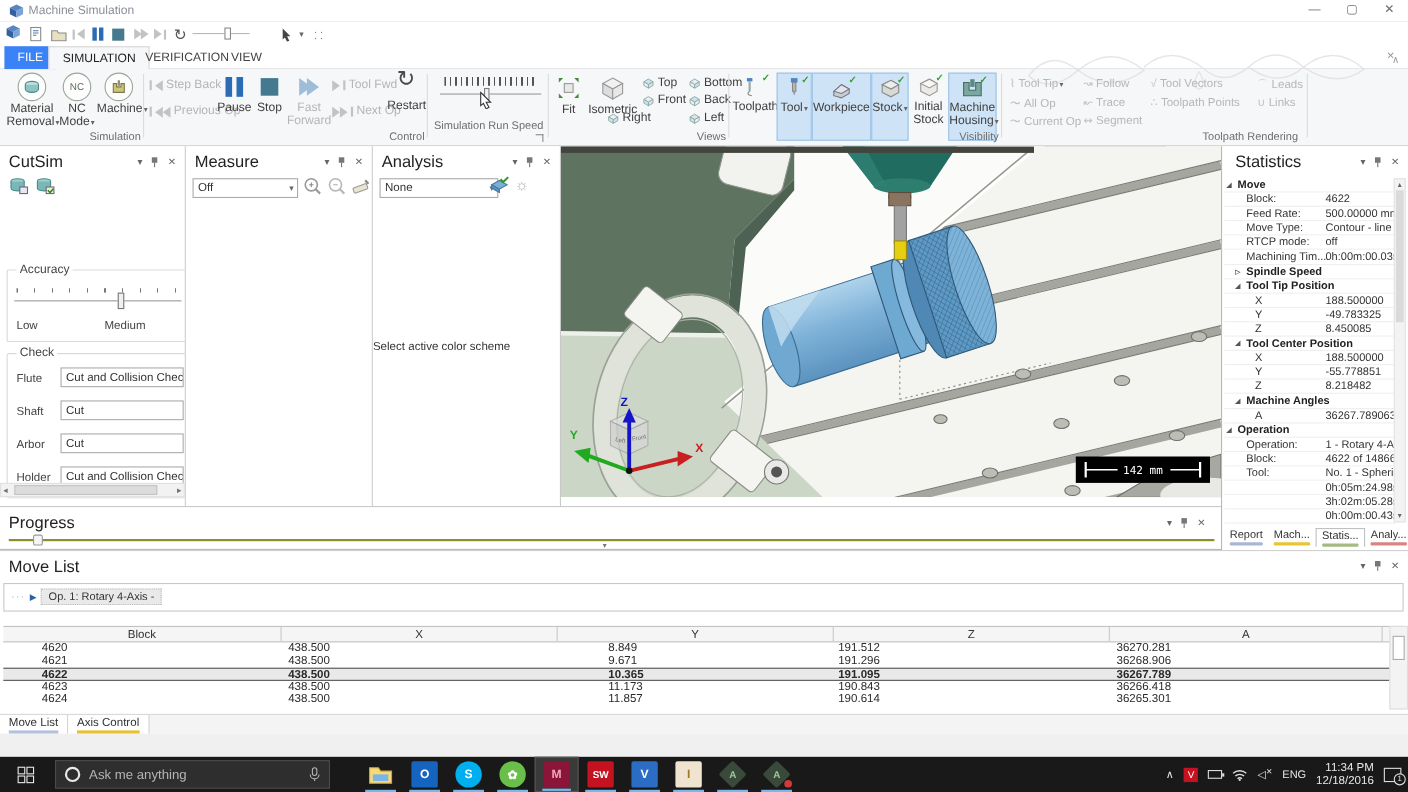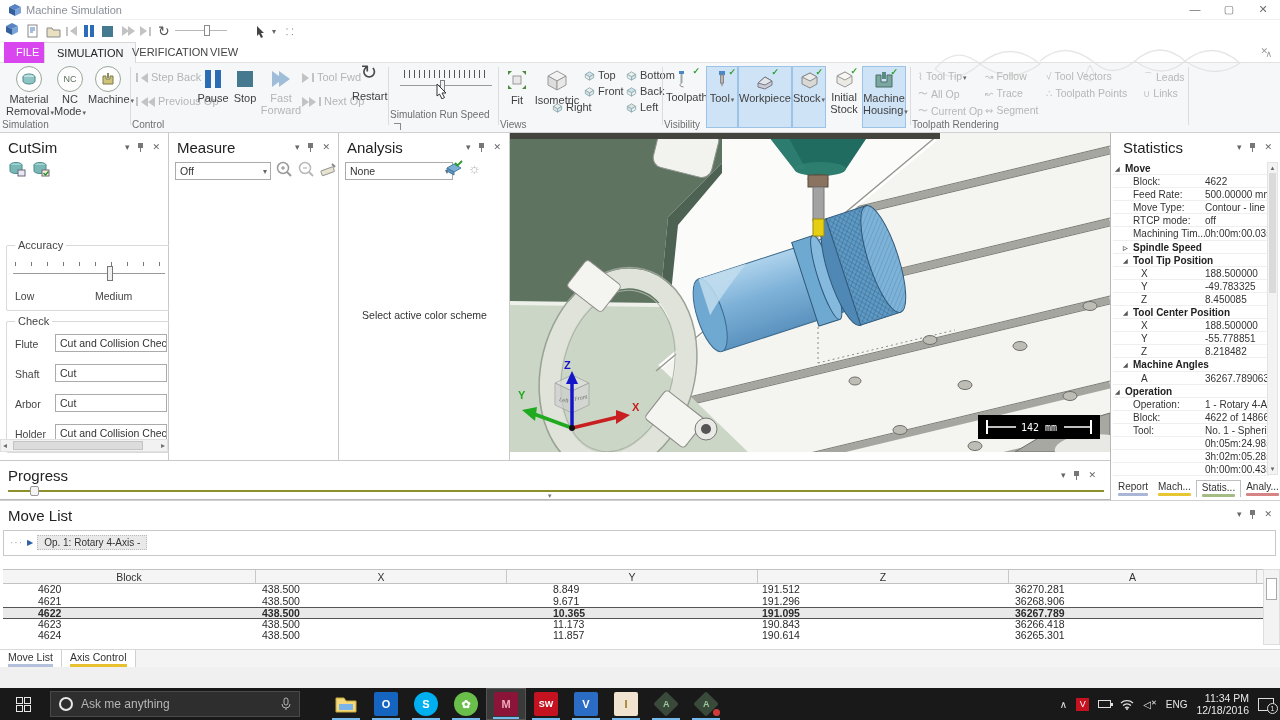--- a/index.html
+++ b/index.html
@@ -17,28 +17,28 @@
 .bar{display:inline-block;width:2px;height:9px;background:#8b8b8b}
 .tri-r{display:inline-block;width:0;height:0;border-top:5px solid transparent;border-bottom:5px solid transparent;border-left:7px solid #8b8b8b}
 .tri-l{display:inline-block;width:0;height:0;border-top:5px solid transparent;border-bottom:5px solid transparent;border-right:7px solid #8b8b8b}
 .pausebar{display:inline-block;width:4px;height:12px;background:#2c6cb5}
 .stopsq{display:inline-block;width:11px;height:11px;background:#44798f}
 .qslider{position:absolute;left:175px;top:10px;width:52px;height:1px;background:#b8b8b8}
 .qhandle{position:absolute;left:204px;top:5px;width:6px;height:11px;border:1px solid #8a8a8a;background:#fff}
 
 #tabrow{position:absolute;left:0;top:42px;width:1280px;height:21px;background:#fff;border-bottom:1px solid #e2e2e2}
 .rtab{position:absolute;top:0;height:21px;line-height:21px;padding:0 12px;font-size:11px;color:#444}
-.rtab.file{background:#d946ef;color:#fff}
+.rtab.file{background:#3b82f6;color:#fff}
 .rtab.active{background:#f6f7f8;border:1px solid #d8d8d8;border-bottom:none;color:#222}
 .flourish{position:absolute;right:20px;top:0;opacity:.8}
 .ribext{position:absolute;color:#9a9a9a;font-size:9px}
 
 #ribbon{position:absolute;left:0;top:63px;width:1280px;height:70px;background:#f6f7f8;border-bottom:1px solid #d0d0d0}
 .vdiv{position:absolute;top:4px;height:58px;width:1px;background:#dcdcdc}
-.glab{position:absolute;bottom:2px;font-size:10px;color:#6e6e6e;text-align:left}
+.glab{position:absolute;bottom:2px;font-size:10px;color:#6e6e6e;text-align:right}
 .rbig{position:absolute;top:3px;text-align:center;font-size:11px;color:#3f3f3f;line-height:12px}
 .rsm{position:absolute;font-size:11px;color:#3f3f3f;display:flex;align-items:center;gap:3px;line-height:13px}
 .dis{color:#b5b5b5}
 .dis .tri-r{border-left-color:#c3c3c3}.dis .tri-l{border-right-color:#c3c3c3}.dis .bar{background:#c3c3c3}
 .sel{background:#cfe3f7;border:1px solid #9cc3e5}
 .circ{width:26px;height:26px;border:1px solid #9aa79a;border-radius:50%;margin:0 auto 1px auto;display:flex;align-items:center;justify-content:center;background:#fdfdfd;font-size:9px;color:#5f6f5f}
 .drop::after{content:"▾";font-size:7px;color:#666;margin-left:1px}
 .chk{position:absolute;right:-2px;top:-3px;color:#2ea02e;font-weight:bold;font-size:9px}
 .vico{position:relative;width:24px;height:22px;margin:2px auto 1px auto}
 .tpr{position:absolute;font-size:10.5px;color:#b7b7b7;display:flex;gap:3px;align-items:center}
@@ -539,21 +539,21 @@
       </div>
     <div class="ddl" style="left:6px;top:29px;width:108px">None</div>
     <div style="position:absolute;left:106px;top:27px;display:flex;gap:5px;align-items:center">
       <svg class="micon" viewBox="0 0 18 16">
           <polygon points="2,8 9,4 16,8 9,12" fill="#7ab0d8" stroke="#4a7aa0"></polygon>
           <polygon points="2,8 9,12 9,15 2,11" fill="#5a94c0" stroke="#4a7aa0"></polygon>
           <path d="M10 3l2.5 2.5L17 1" stroke="#2a9a2a" stroke-width="1.8" fill="none"></path>
         </svg>
       <span style="font-size:14px;color:#b0b0b0">☼</span>
     </div>
-    <div style="position:absolute;left:0;top:176px;width:171px;text-align:center;font-size:10.5px;color:#333">Select active color scheme</div>
+    <div style="position:absolute;left:0;top:176px;width:171px;font-size:10.5px;color:#333">Select active color scheme</div>
   </div>
 
   <div id="viewport">
     <svg width="600" height="319" viewBox="0 0 600 319">
       <defs>
         <linearGradient id="cyl" x1="0" y1="0" x2="0" y2="1">
           <stop offset="0" stop-color="#aed3ec"></stop>
             <stop offset="0.45" stop-color="#7fb2d8"></stop>
             <stop offset="1" stop-color="#5b93bf"></stop>
         </linearGradient>

